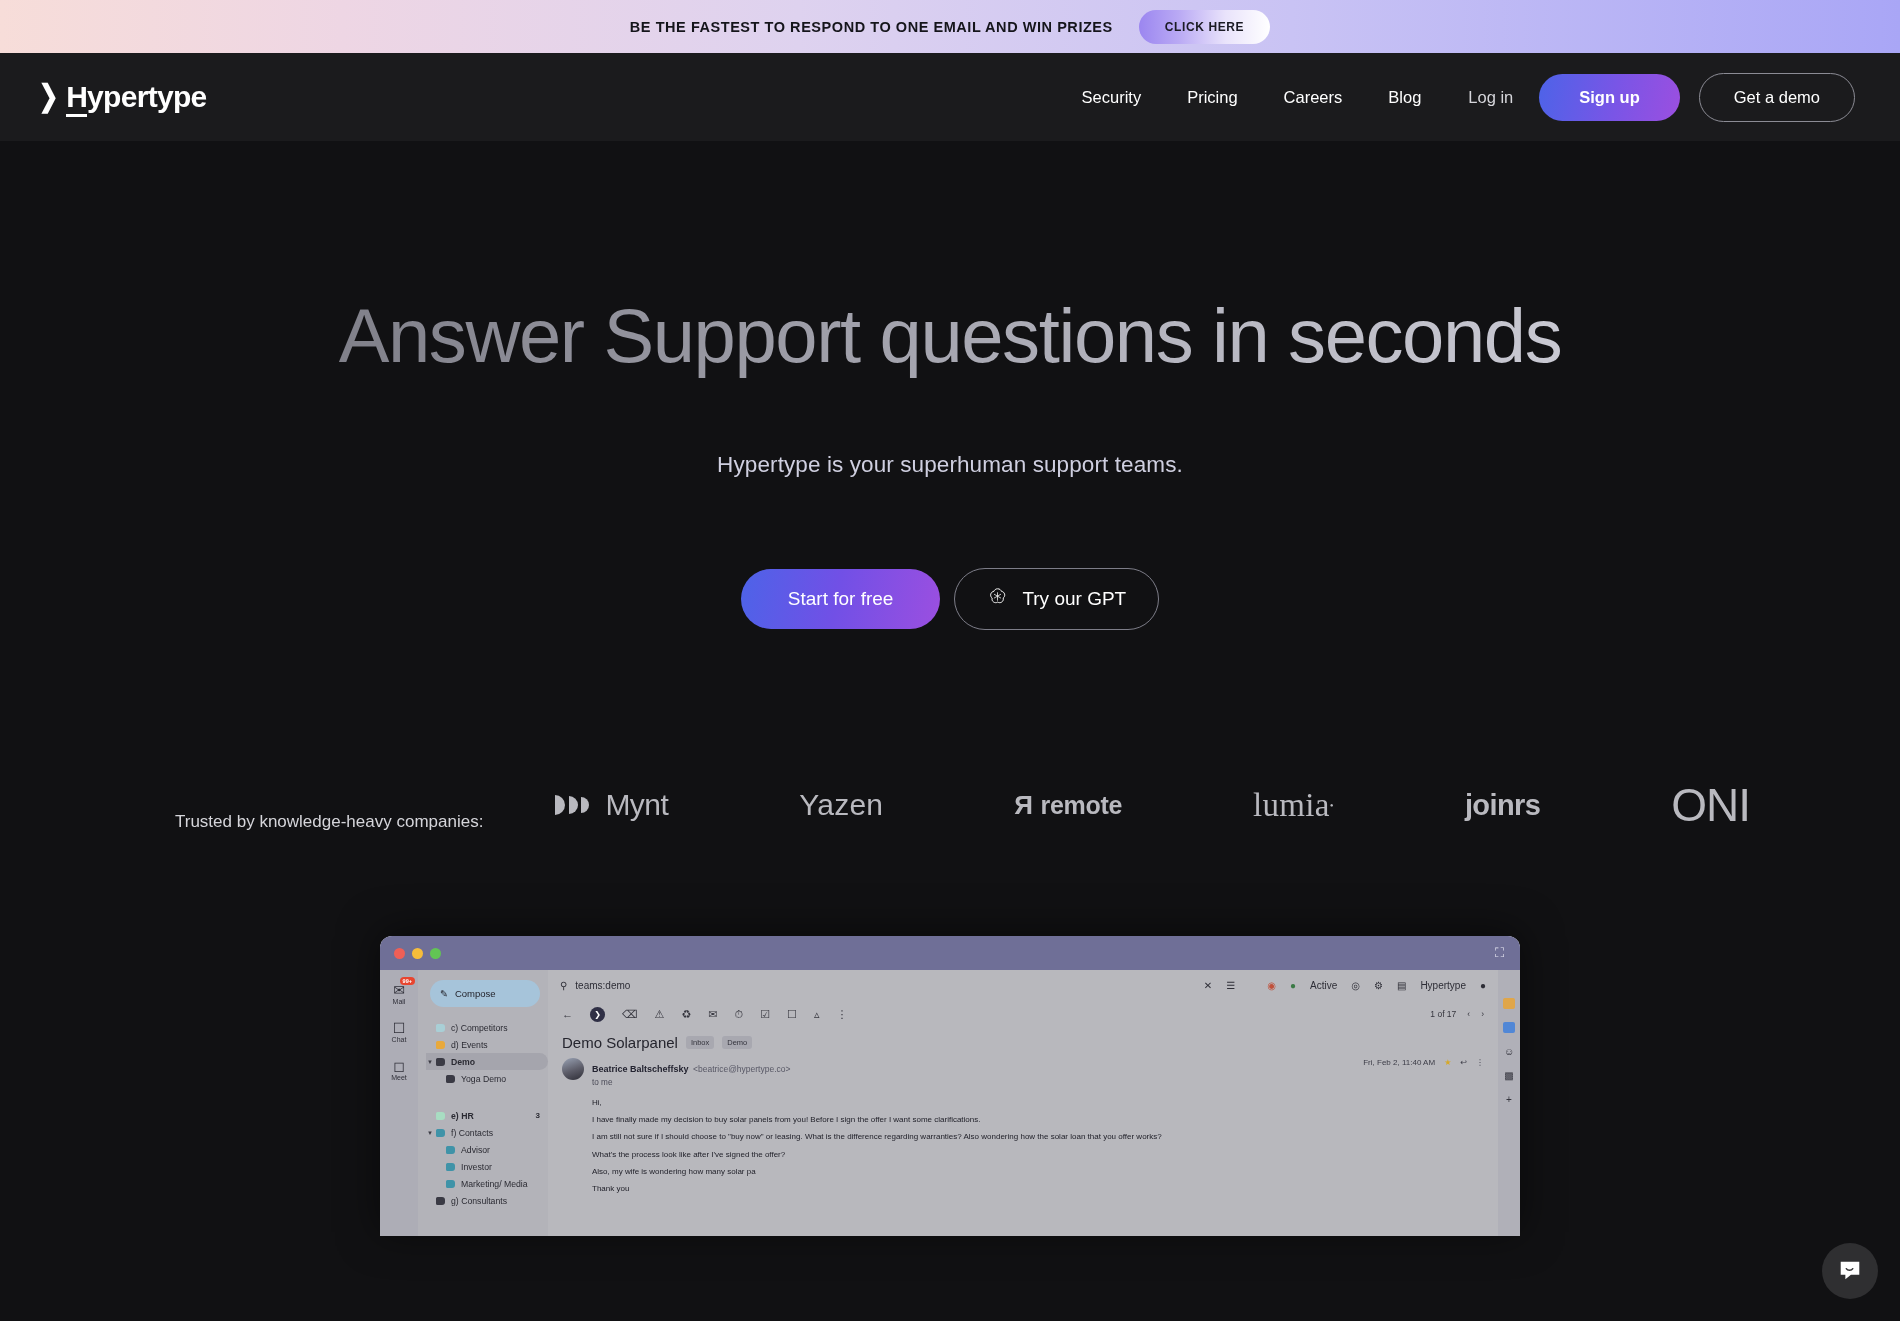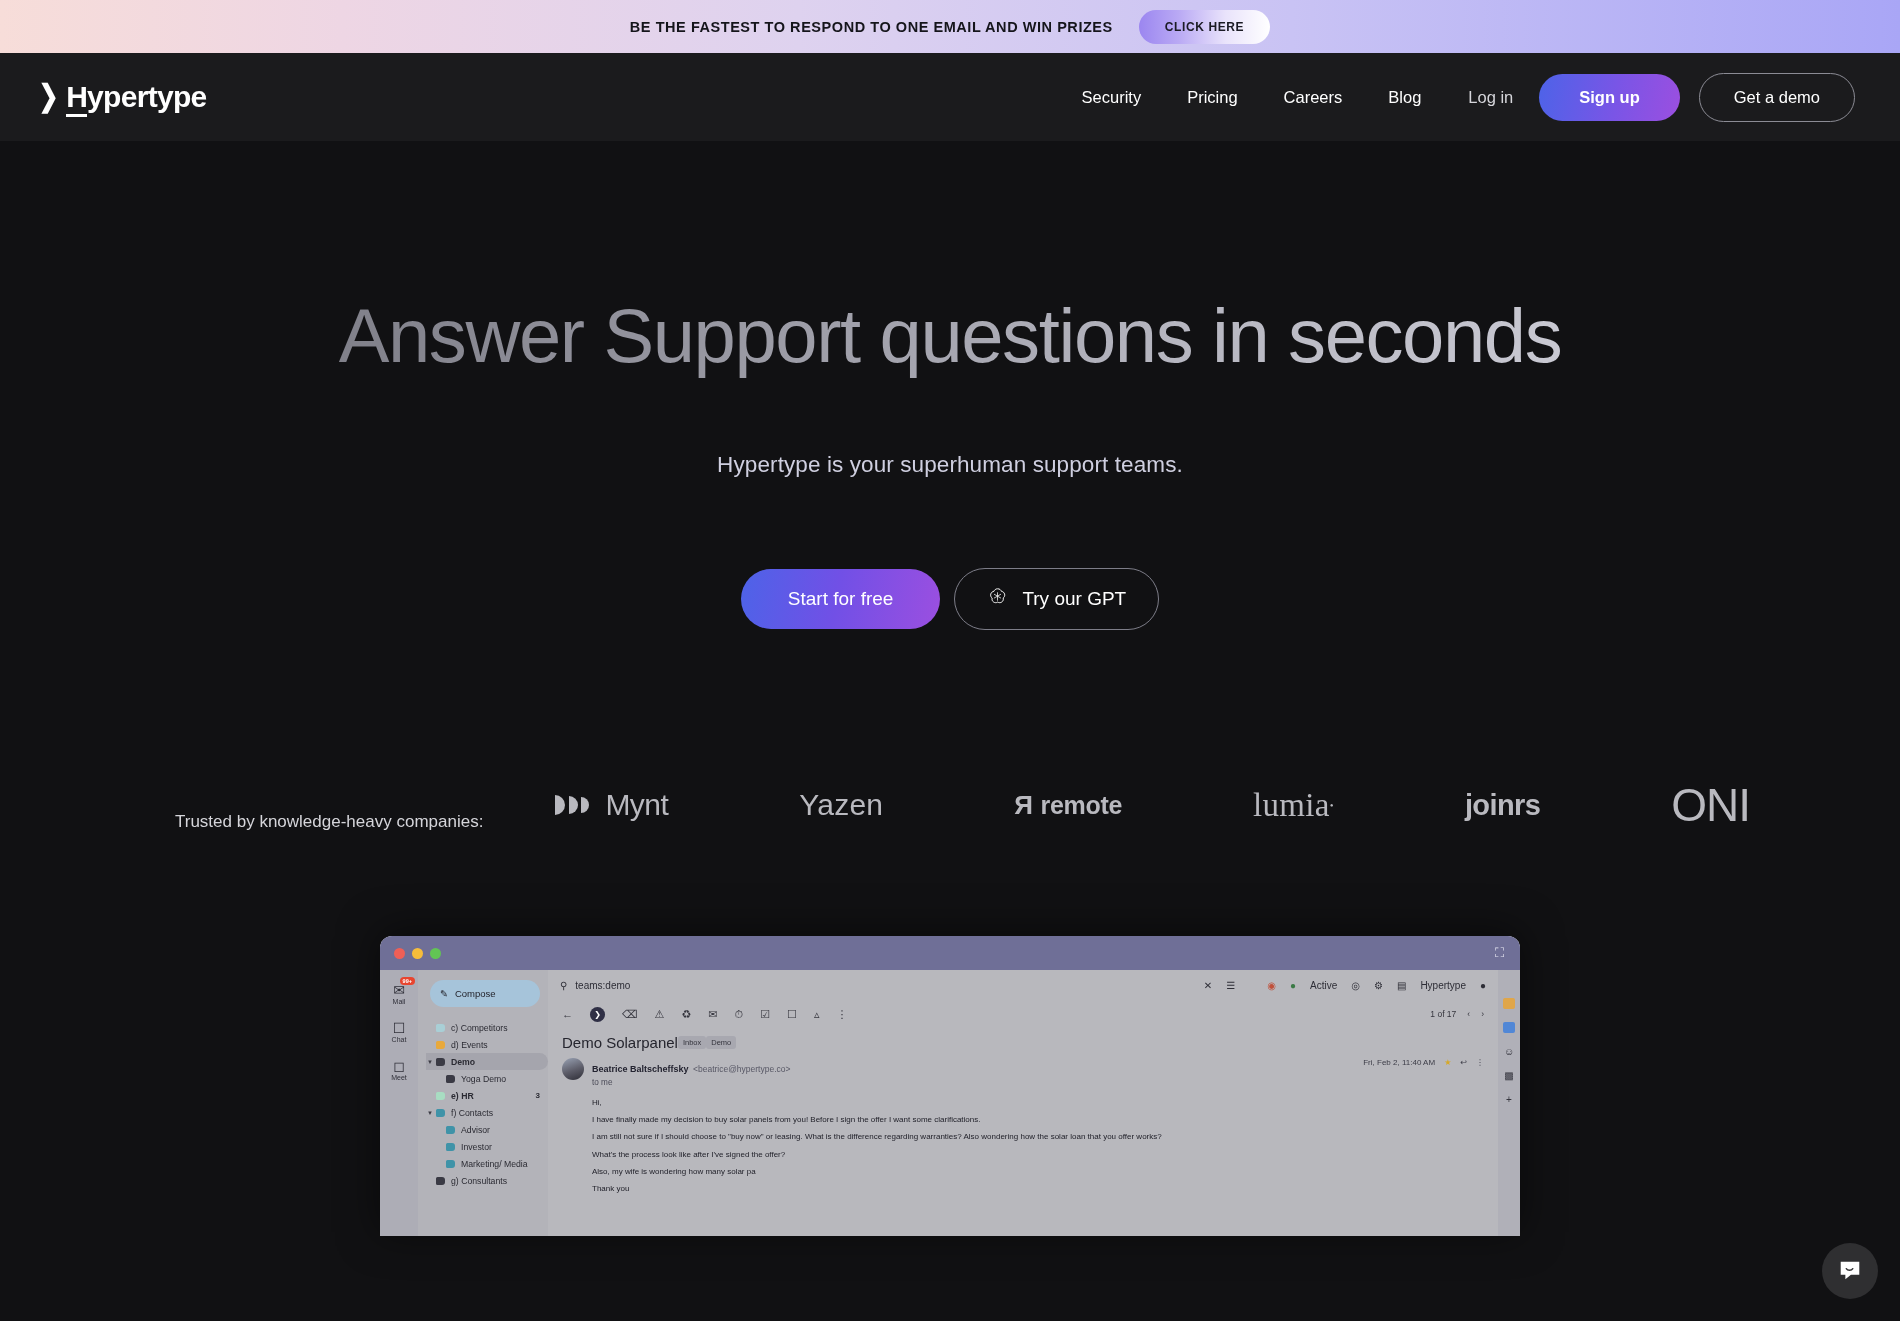--- a/index.html
+++ b/index.html
@@ -144,21 +144,21 @@
     background: #a6c4da; color: #23232b; font-size: 9.5px;
     border-radius: 14px; padding: 8px 10px; margin: 0 8px 12px 4px;
     display: flex; align-items: center; gap: 7px;
   }
   .folder {
     display: flex; align-items: center; gap: 6px;
     font-size: 8.7px; color: #2b2b33; padding: 3.5px 8px 3.5px 10px;
     position: relative; border-radius: 0 12px 12px 0;
   }
   .folder.sel { background: #a5a5ad; font-weight: 700; }
-  .folder.bold { font-weight: 700; }
+  .folder.bold { font-weight: 700; margin-top: 20px; }
   .folder .caret { position: absolute; left: 1px; font-size: 6px; color: #3b3b44; }
   .fi { width: 9px; height: 8px; border-radius: 1.5px 3px 3px 1.5px; flex: none; }
   .folder .cnt { margin-left: auto; font-size: 8px; }
   .indent { padding-left: 20px; }
 
   .content { flex: 1; background: #b8b8bd; display: flex; flex-direction: column; }
   .searchbar {
     height: 30px; display: flex; align-items: center; gap: 8px;
     padding: 0 12px; font-size: 10px; color: #2d2d36;
   }
@@ -167,21 +167,21 @@
     height: 28px; display: flex; align-items: center; gap: 17px;
     padding: 0 14px; font-size: 11px; color: #34343d;
   }
   .toolbar .circle-dark {
     width: 15px; height: 15px; border-radius: 50%;
     background: #2f2f45; color: #fff; font-size: 8px;
     display: flex; align-items: center; justify-content: center;
   }
   .toolbar .pager { margin-left: auto; display: flex; align-items: center; gap: 11px; font-size: 8.5px; }
 
-  .subject-row { display: flex; align-items: center; padding: 6px 14px 2px; }
+  .subject-row { display: flex; align-items: center; gap: 8px; padding: 6px 14px 2px; }
   .subject { font-size: 15px; color: #25252e; }
   .chip {
     background: #a8a8b0; color: #33333c; font-size: 7.5px;
     padding: 2px 5px; border-radius: 3px;
   }
   .sender-row { display: flex; align-items: flex-start; gap: 8px; padding: 5px 14px 0; }
   .avatar {
     width: 22px; height: 22px; border-radius: 50%;
     background: linear-gradient(160deg, #9aa3b5 0%, #5c5c68 55%, #2d2d36 100%);
     flex: none;

